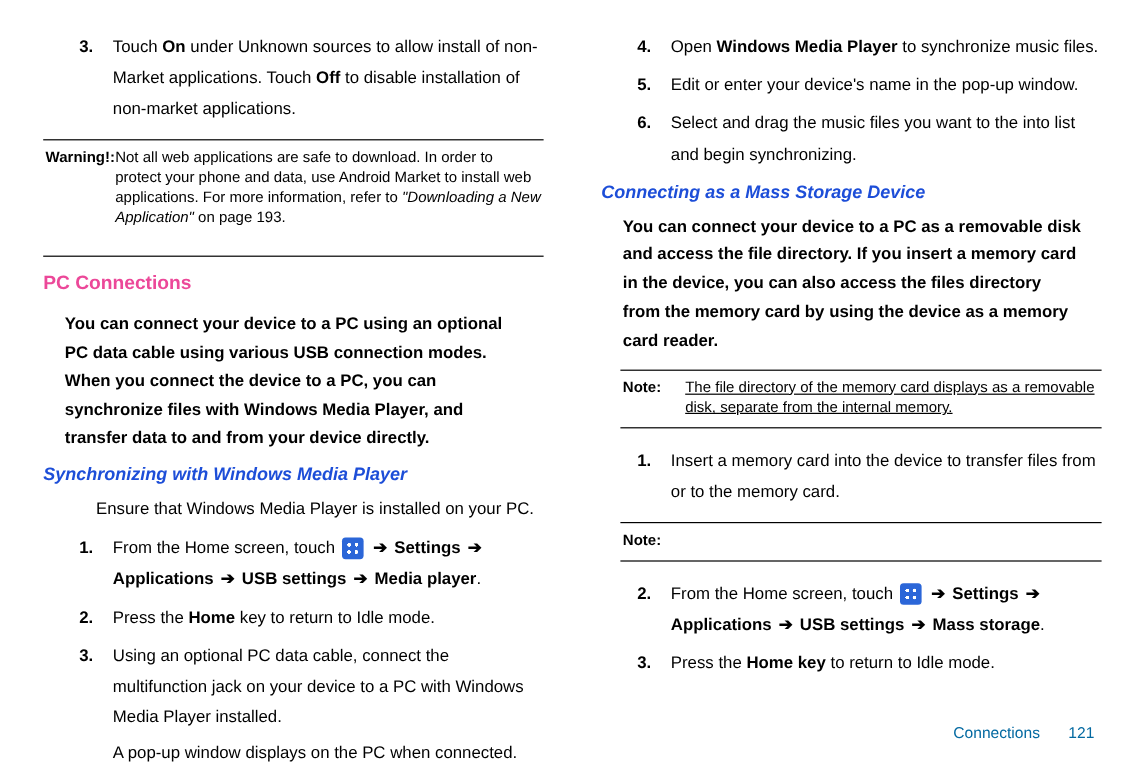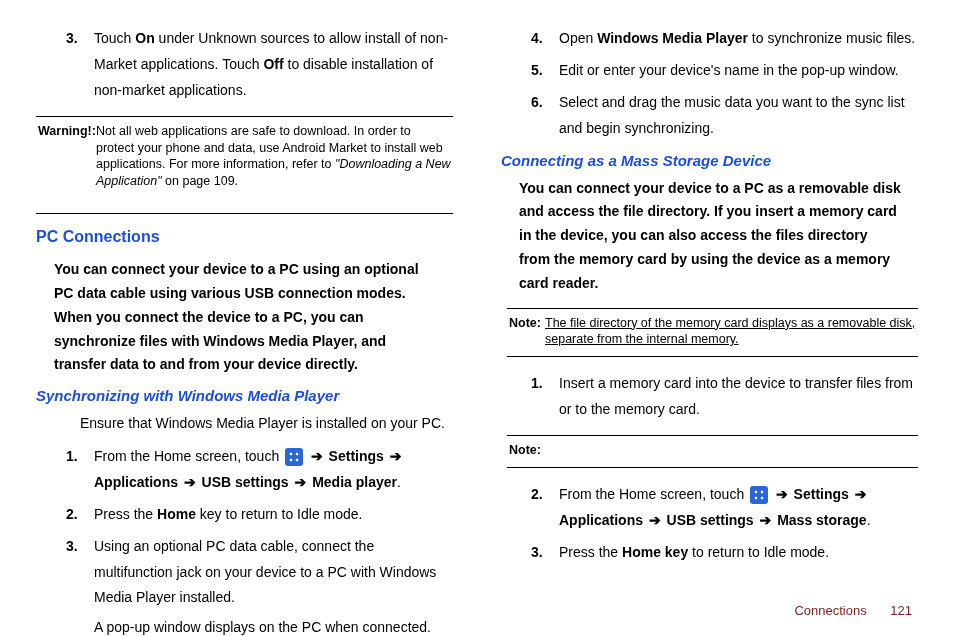--- a/index.html
+++ b/index.html
@@ -44,21 +44,21 @@
       font-size: 12.5px;
       line-height: 1.35;
       display: flex;
     }
     .warning-label {
       font-weight: bold;
       min-width: 58px;
     }
     .warning-body { flex: 1; }
     .h-section {
-      color: #1d4ed8;
+      color: #ec4899;
       font-weight: bold;
       font-size: 16px;
       margin: 2px 0 12px 0;
     }
     .h-sub {
       color: #1d4ed8;
       font-weight: bold;
       font-style: italic;
       font-size: 15px;
       margin: 10px 0 8px 0;
@@ -69,24 +69,25 @@
       font-weight: bold;
     }
     .para-nomarg {
       line-height: 1.7;
       margin: 4px 0 8px 44px;
     }
     .note-box {
       border-top: 1.5px solid #000;
       border-bottom: 1.5px solid #000;
       padding: 6px 2px 8px 2px;
-      margin: 12px 0 14px 6px;
+      margin: 12px 0 14px 16px;
       font-size: 12.5px;
       line-height: 1.35;
       display: flex;
+      gap: 16px;
     }
     .note-label {
       font-weight: bold;
       min-width: 36px;
     }
     .note-body { flex: 1; text-decoration: underline; }
     .arrow {
       font-weight: bold;
       display: inline-block;
       margin: 0 2px;
@@ -110,21 +111,21 @@
         radial-gradient(circle at 75% 25%, #fff 1.5px, transparent 1.6px),
         radial-gradient(circle at 25% 75%, #fff 1.5px, transparent 1.6px),
         radial-gradient(circle at 75% 75%, #fff 1.5px, transparent 1.6px);
     }
     .italic { font-style: italic; }
     .footer {
       position: absolute;
       bottom: 18px;
       right: 42px;
       font-size: 13px;
-      color: #7f1d1d;
+      color: #0369a1;
     }
     .footer .sec { margin-right: 20px; }
     .ol-sub-text {
       line-height: 1.85;
       margin-top: 4px;
     }
   </style>
 </head>
 <body>
 
@@ -135,21 +136,21 @@
     <div class="ol-item">
       <div class="ol-num">3.</div>
       <div class="ol-content">
         <span>Touch </span><span class="bold">On</span><span> under Unknown sources to allow install of non-Market applications. Touch </span><span class="bold">Off</span><span> to disable installation of non-market applications.</span>
       </div>
     </div>
 
     <div class="warning-box">
       <div class="warning-label">Warning!:</div>
       <div class="warning-body">
-        <span>Not all web applications are safe to download. In order to protect your phone and data, use Android Market to install web applications. For more information, refer to </span><span class="italic">"Downloading a New Application"</span><span>  on page 109.</span>
+        <span>Not all web applications are safe to download. In order to protect your phone and data, use Android Market to install web applications. For more information, refer to </span><span class="italic">"Downloading a New Application"</span><span>  on page 193.</span>
       </div>
     </div>
 
     <div class="h-section">PC Connections</div>
     <div class="para">You can connect your device to a PC using an optional PC data cable using various USB connection modes. When you connect the device to a PC, you can synchronize files with Windows Media Player, and transfer data to and from your device directly.</div>
 
     <div class="h-sub">Synchronizing with Windows Media Player</div>
     <div class="para-nomarg">Ensure that Windows Media Player is installed on your PC.</div>
 
     <div class="ol-item">
@@ -193,21 +194,21 @@
       </div>
     </div>
 
     <div class="ol-item">
       <div class="ol-num">5.</div>
       <div class="ol-content">Edit or enter your device's name in the pop-up window.</div>
     </div>
 
     <div class="ol-item">
       <div class="ol-num">6.</div>
-      <div class="ol-content">Select and drag the music data you want to the sync list and begin synchronizing.</div>
+      <div class="ol-content">Select and drag the music files you want to the into list and begin synchronizing.</div>
     </div>
 
     <div class="h-sub">Connecting as a Mass Storage Device</div>
     <div class="para">You can connect your device to a PC as a removable disk and access the file directory. If you insert a memory card in the device, you can also access the files directory from the memory card by using the device as a memory card reader.</div>
 
     <div class="note-box">
       <div class="note-label">Note:</div>
       <div class="note-body">The file directory of the memory card displays as a removable disk, separate from the internal memory.</div>
     </div>
 

